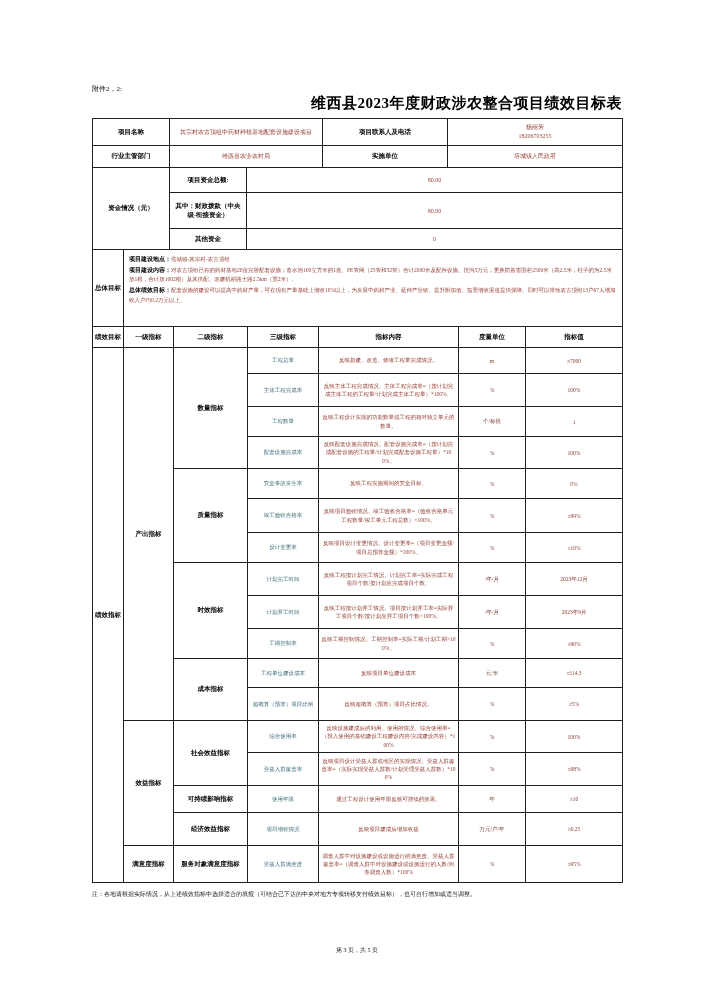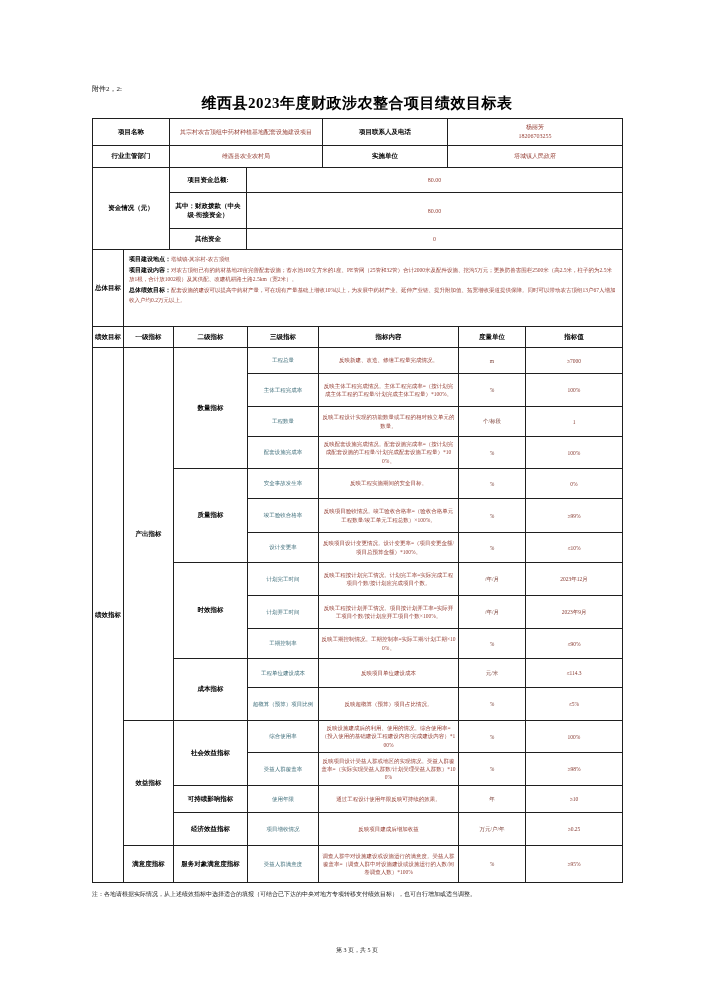--- a/index.html
+++ b/index.html
@@ -1,19 +1,19 @@
 <!DOCTYPE html>
 <html><head>
 <meta charset="utf-8">
 <style>
   html,body{margin:0;padding:0;background:#fff;}
   .page{position:relative;width:707px;height:999px;background:#ffffff;
         font-family:"Liberation Serif", serif;color:#000;outline:1px solid #c8c8c8;overflow:hidden;}
   .attachment{position:absolute;left:92px;top:84px;font-size:7px;color:#111;}
-  .doc-title{position:absolute;left:92px;top:94px;width:530px;text-align:center;
+  .doc-title{position:absolute;left:92px;top:94px;width:530px;text-align:right;
              font-size:15px;font-weight:bold;letter-spacing:.5px;color:#000;}
   .tablewrap{position:absolute;left:92px;top:118px;width:530px;}
   table{border-collapse:collapse;table-layout:fixed;width:530px;}
   table + table{margin-top:-1px;}
   td,th{border:1px solid #1f1f1f;padding:1px 2px;text-align:center;vertical-align:middle;
         overflow:hidden;word-break:break-all;}
   .lab{font-weight:bold;font-size:6.5px;color:#000;}
   .hdr{font-weight:bold;font-size:6.5px;color:#000;}
   .val{font-size:6px;color:#953f35;}
   .iname{font-size:5.5px;color:#3f6e7a;}

